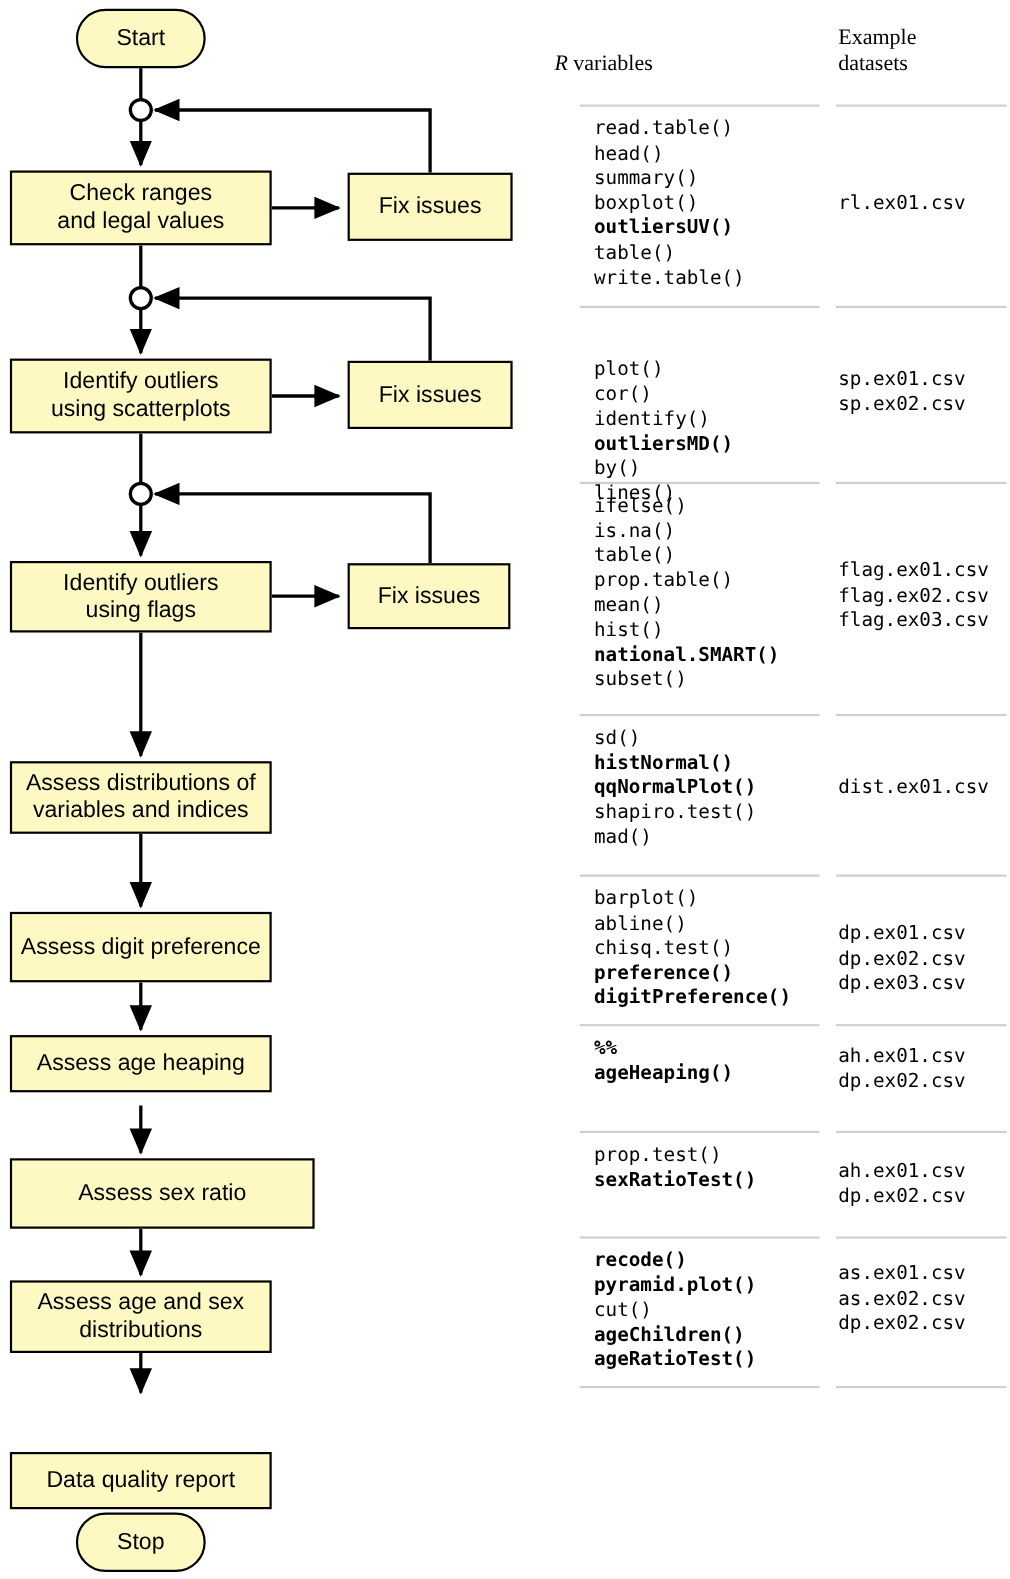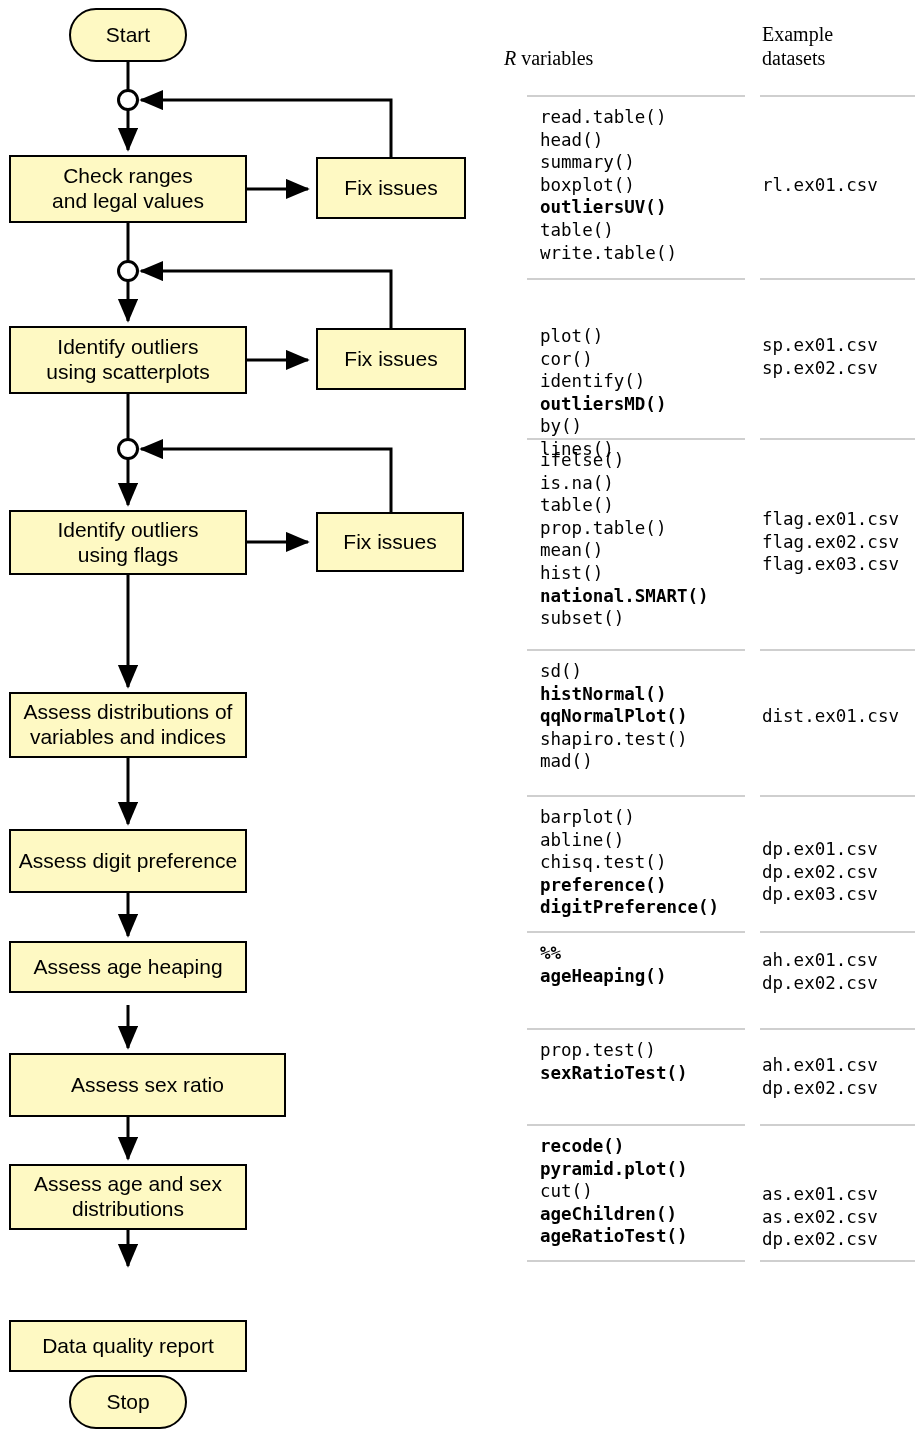--- a/index.html
+++ b/index.html
@@ -254,15 +254,15 @@
       <div class="ds-list" style="top: 508px;"><div class="ds-line">flag.ex01.csv</div><div class="ds-line">flag.ex02.csv</div><div class="ds-line">flag.ex03.csv</div></div>
       <div class="fn-list" style="top: 660px;"><div class="fn-line">sd()</div><div class="fn-line bold">histNormal()</div><div class="fn-line bold">qqNormalPlot()</div><div class="fn-line">shapiro.test()</div><div class="fn-line">mad()</div></div>
       <div class="ds-list" style="top: 705px;"><div class="ds-line">dist.ex01.csv</div></div>
       <div class="fn-list" style="top: 806px;"><div class="fn-line">barplot()</div><div class="fn-line">abline()</div><div class="fn-line">chisq.test()</div><div class="fn-line bold">preference()</div><div class="fn-line bold">digitPreference()</div></div>
       <div class="ds-list" style="top: 838px;"><div class="ds-line">dp.ex01.csv</div><div class="ds-line">dp.ex02.csv</div><div class="ds-line">dp.ex03.csv</div></div>
       <div class="fn-list" style="top: 942px;"><div class="fn-line bold">%%</div><div class="fn-line bold">ageHeaping()</div></div>
       <div class="ds-list" style="top: 949px;"><div class="ds-line">ah.ex01.csv</div><div class="ds-line">dp.ex02.csv</div></div>
       <div class="fn-list" style="top: 1039px;"><div class="fn-line">prop.test()</div><div class="fn-line bold">sexRatioTest()</div></div>
       <div class="ds-list" style="top: 1054px;"><div class="ds-line">ah.ex01.csv</div><div class="ds-line">dp.ex02.csv</div></div>
       <div class="fn-list" style="top: 1135px;"><div class="fn-line bold">recode()</div><div class="fn-line bold">pyramid.plot()</div><div class="fn-line">cut()</div><div class="fn-line bold">ageChildren()</div><div class="fn-line bold">ageRatioTest()</div></div>
-      <div class="ds-list" style="top: 1183px;"><div class="ds-line">as.ex01.csv</div><div class="ds-line">as.ex02.csv</div><div class="ds-line">dp.ex02.csv</div></div>
+      <div class="ds-list" style="top: 1147px;"><div class="ds-line">as.ex01.csv</div><div class="ds-line">as.ex02.csv</div><div class="ds-line">dp.ex02.csv</div></div>
     </div>
 </div>
 
 </body></html>

